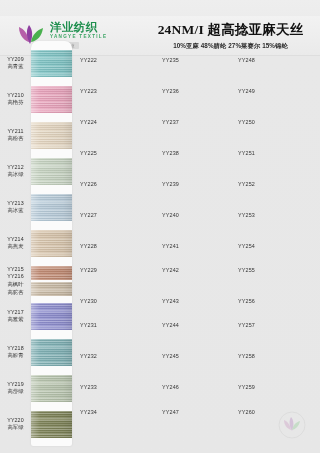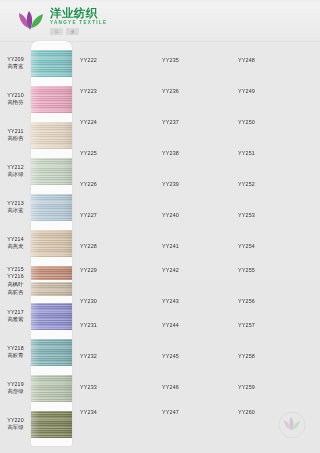--- a/index.html
+++ b/index.html
@@ -10,21 +10,21 @@
     overflow: hidden;
   }
   #page {
     position: relative;
     width: 320px; height: 453px;
     background: linear-gradient(180deg,#eeeeee 0%,#e8e8e8 12%,#e7e7e7 100%);
   }
 
   
   #header {
-    position: absolute; left: 0; top: 2px;
+    position: absolute; left: 0; top: 16px;
     width: 320px; height: 40px;
     background: linear-gradient(180deg,#f2f2f2 0%,#eaeaea 100%);
     border-bottom: 1px solid #dedede;
     display: flex; align-items: center;
   }
   #brand {
     display: flex; align-items: center;
     margin-left: 16px; width: 125px;
   }
   #brand-mark { width: 30px; height: 26px; flex: none; }
@@ -127,20 +127,24 @@
       <span id="brand-text">
         <div id="brand-cn">洋业纺织</div>
         <div id="brand-en">YANGYE TEXTILE</div>
         <div id="brand-chips">
           <span class="chip">洋</span>
           <span class="chip">业</span>
         </div>
       </span>
     </div>
 
+    <div id="title-block">
+      <div id="doc-title">24NM/I 超高捻亚麻天丝</div>
+      <div id="doc-subtitle">10%亚麻 48%腈纶 27%莱赛尔 15%锦纶</div>
+    </div>
   </div>
 
   <div id="swatch-card">
       <div class="swatch" style="top: 9px; height: 27px; background-color: rgb(127, 195, 196);"></div>
       <div class="swatch" style="top: 45px; height: 27px; background-color: rgb(232, 163, 187);"></div>
       <div class="swatch" style="top: 81px; height: 27px; background-color: rgb(227, 213, 192);"></div>
       <div class="swatch" style="top: 117px; height: 27px; background-color: rgb(198, 211, 193);"></div>
       <div class="swatch" style="top: 153px; height: 27px; background-color: rgb(183, 203, 217);"></div>
       <div class="swatch" style="top: 189px; height: 27px; background-color: rgb(215, 196, 171);"></div>
       <div class="swatch" style="top: 225px; height: 14px; background-color: rgb(192, 138, 114);"></div>

